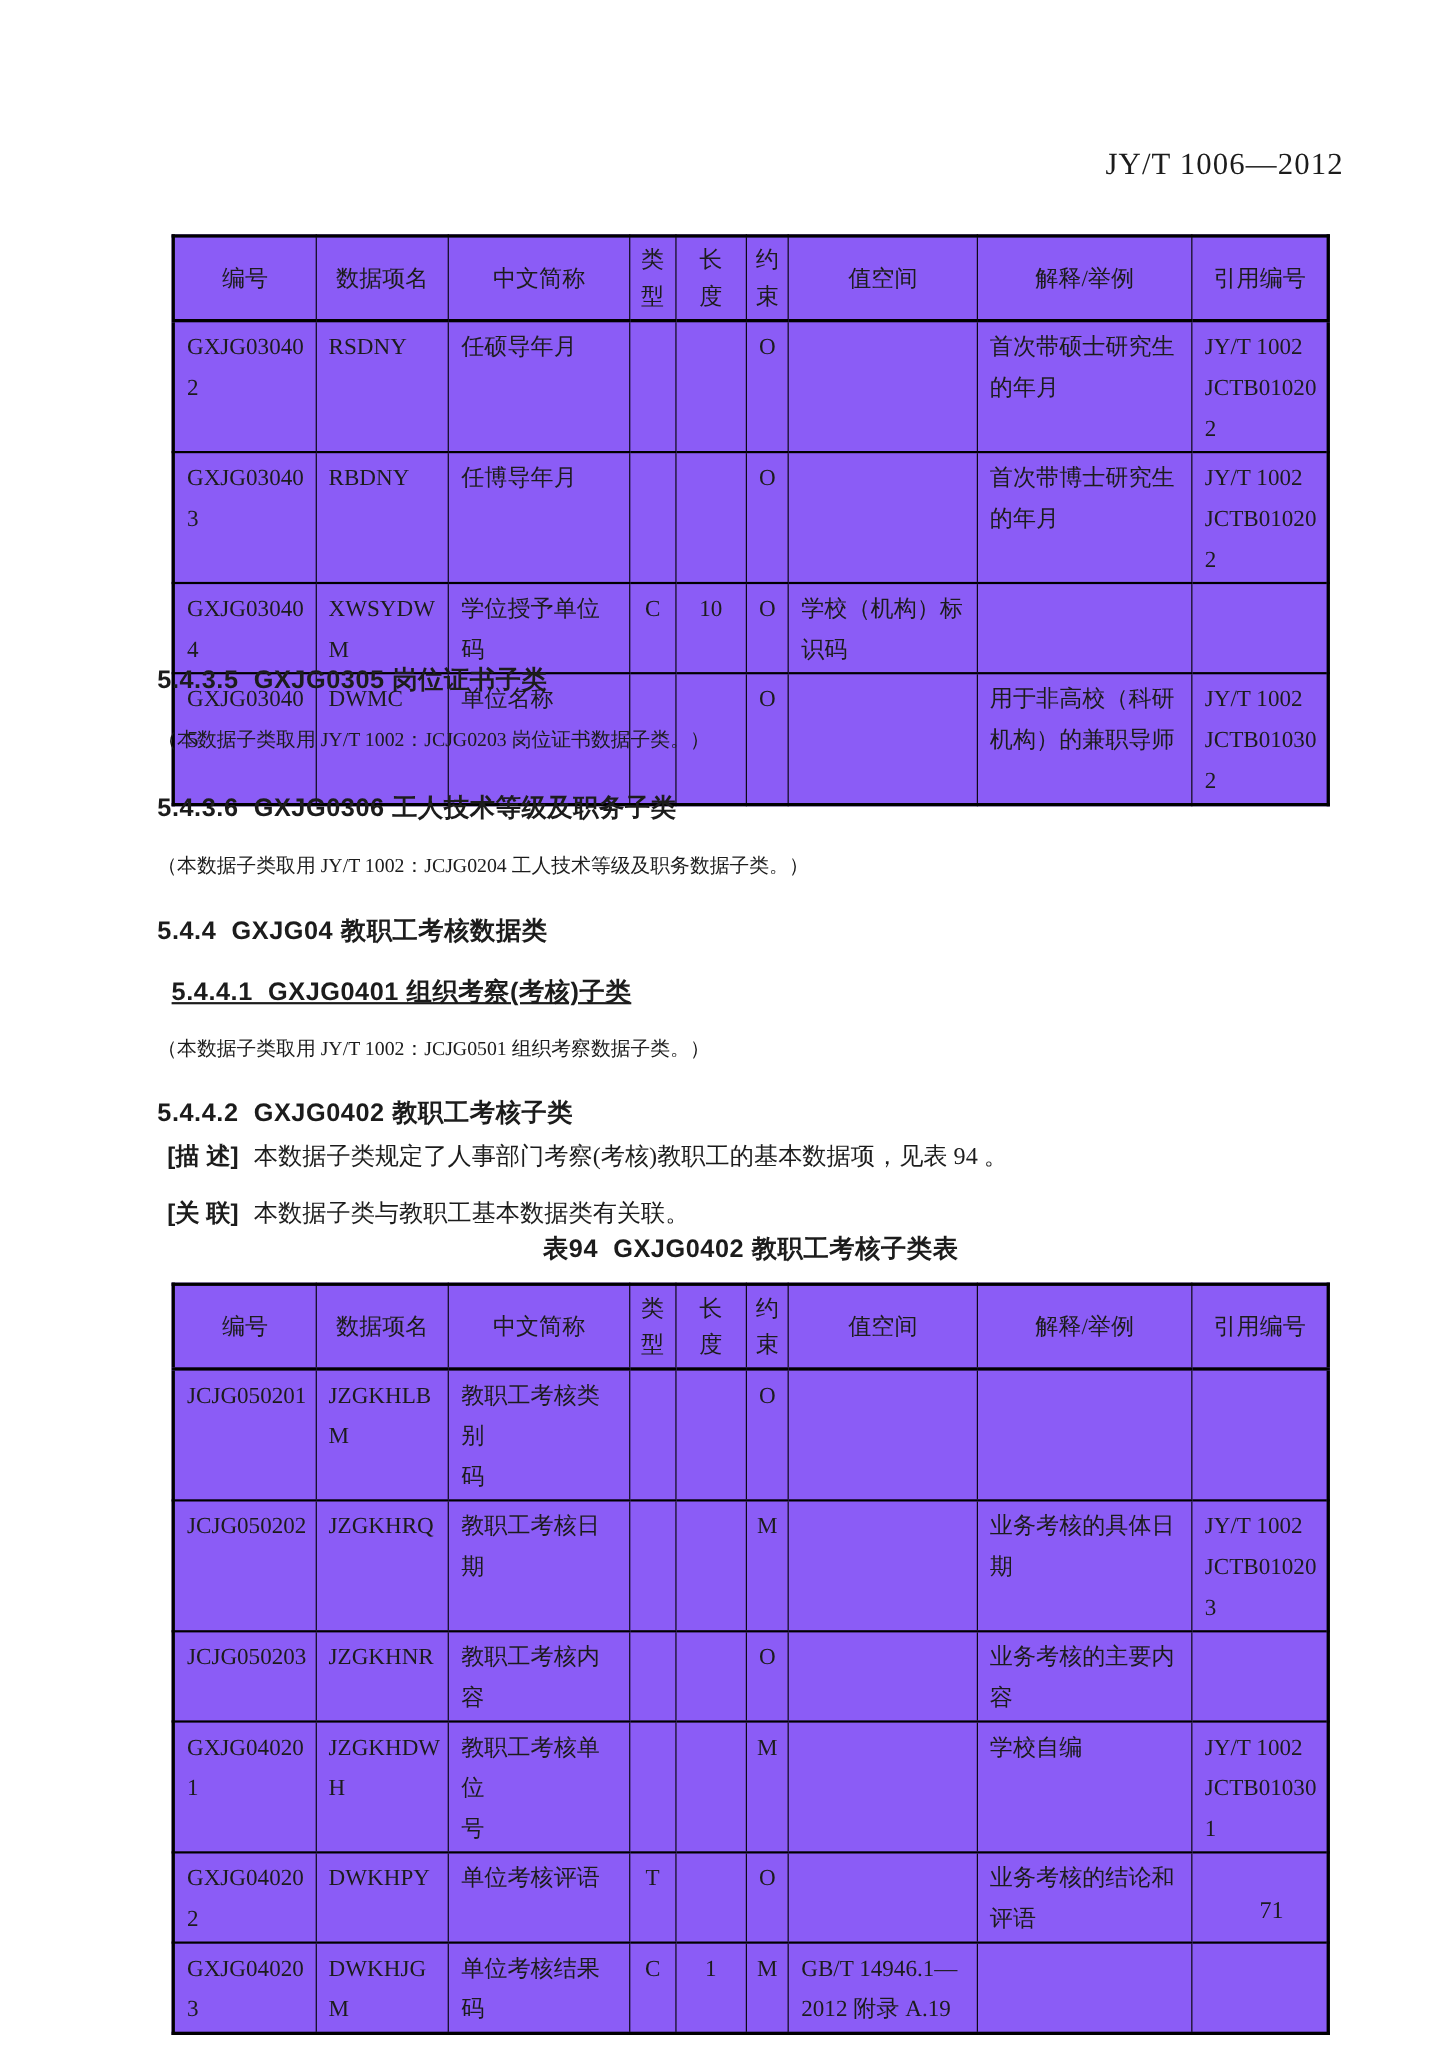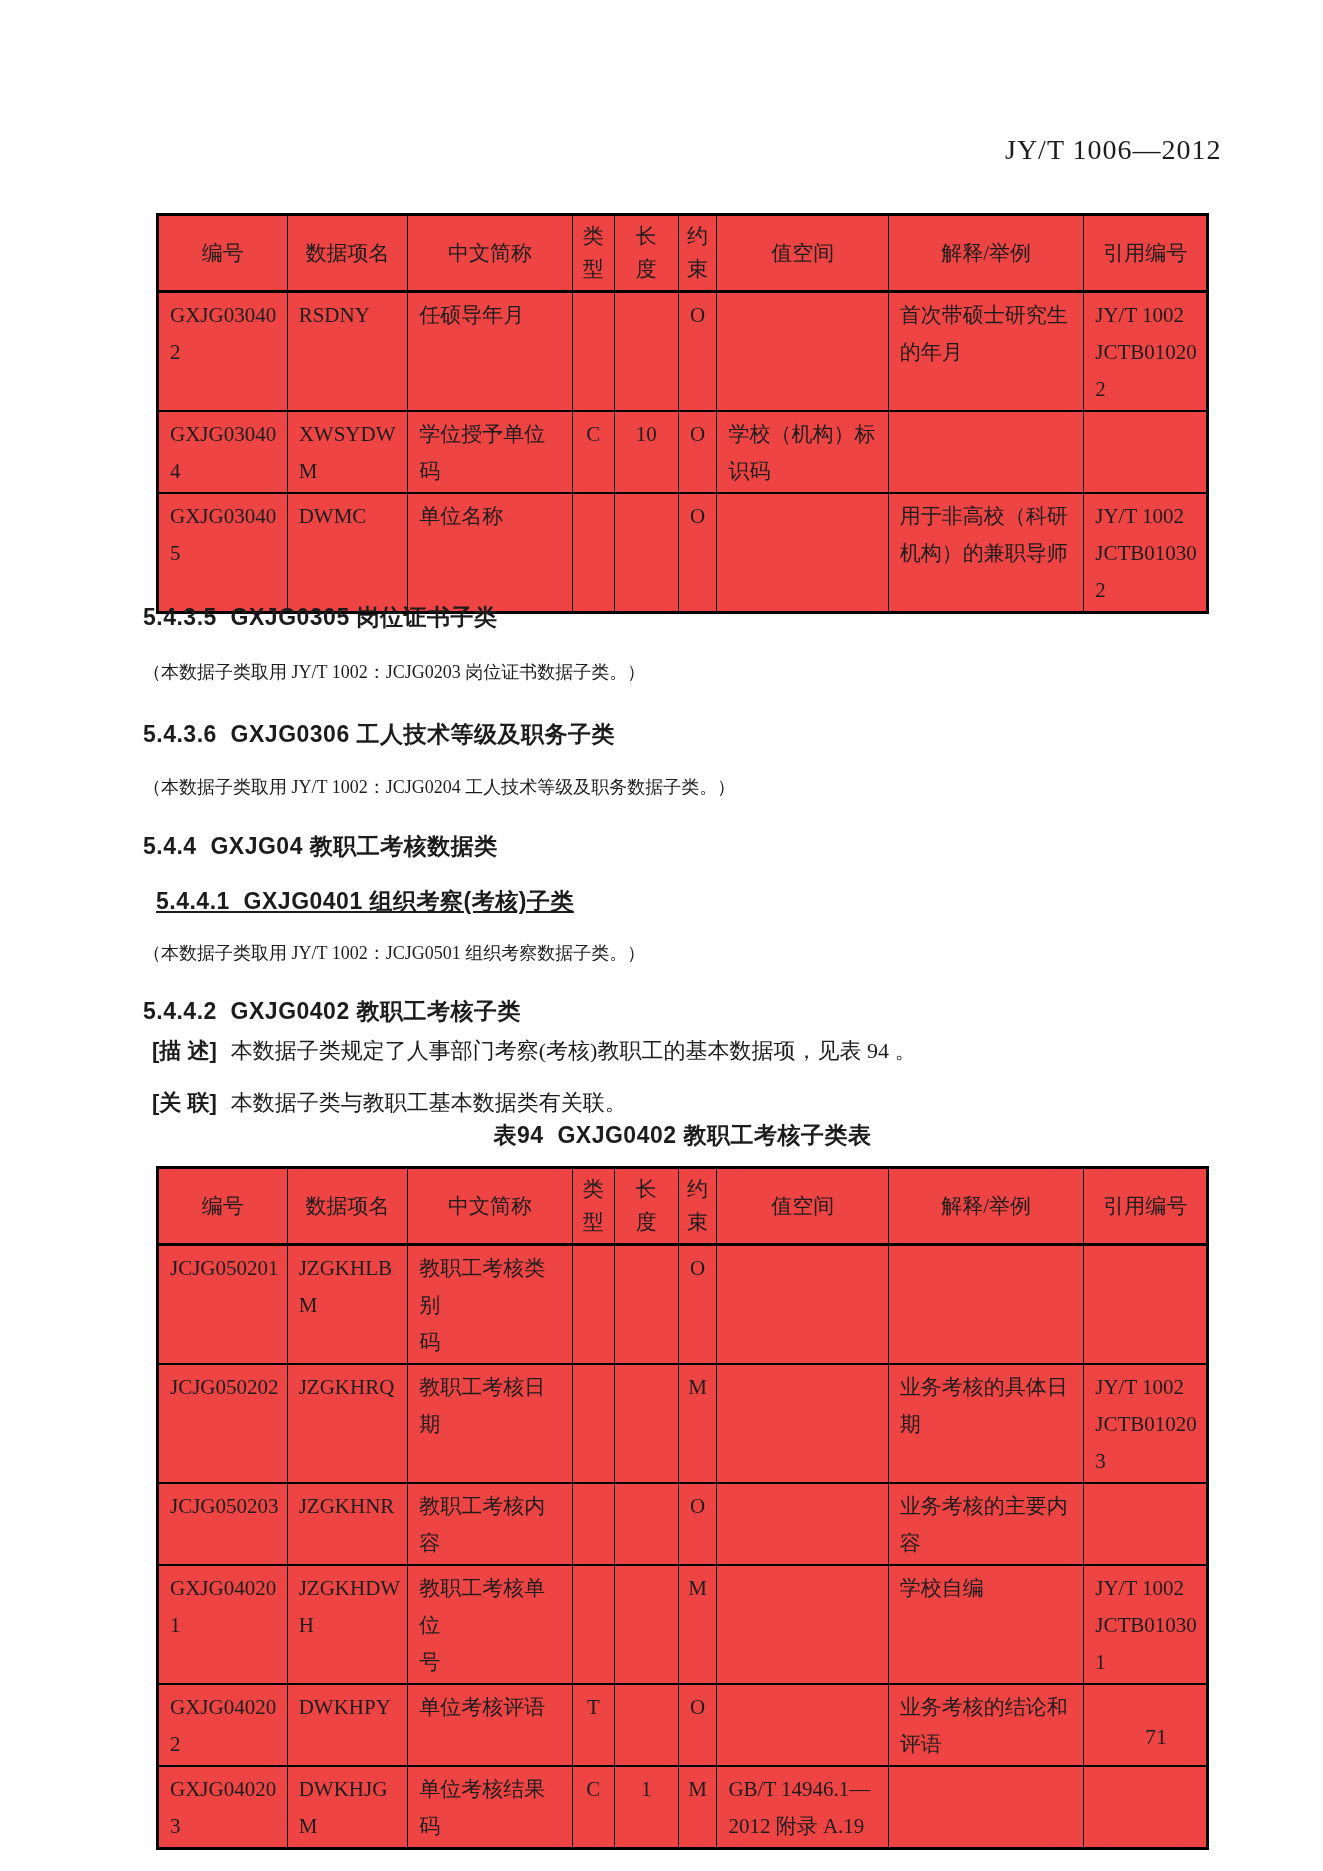--- a/index.html
+++ b/index.html
@@ -4,21 +4,21 @@
 <style>
   html,body{margin:0;padding:0;}
   body{
     width:1323px;height:1871px;background:#ffffff;position:relative;
     font-family:"Liberation Serif",serif;color:#1c1c1c;
   }
   .abs{position:absolute;}
   #docnum{left:1005px;top:134px;font-size:28px;letter-spacing:1px;}
   .dtable{
     border-collapse:collapse;table-layout:fixed;width:1053px;
-    border:3px solid #000;background:#ef4444;
+    border:3px solid #000;background:#8b5cf6;
   }
   .dtable th,.dtable td{
     border:1px solid #000;border-top-width:2px;border-bottom-width:2px;
     vertical-align:top;white-space:pre-line;overflow:hidden;
     word-break:break-all;
   }
   .dtable thead th{
     border-bottom-width:3px;text-align:center;vertical-align:middle;
     font-weight:normal;font-size:21px;line-height:33px;padding:4px 2px;
   }
@@ -85,20 +85,33 @@
         <td class="col3"></td>
         <td class="col4"></td>
         <td class="col5">O</td>
         <td class="col6"></td>
         <td class="col7">首次带硕士研究生
 的年月</td>
         <td class="col8">JY/T 1002
 JCTB010202</td>
       </tr>
       <tr>
+        <td class="col0">GXJG030403</td>
+        <td class="col1">RBDNY</td>
+        <td class="col2">任博导年月</td>
+        <td class="col3"></td>
+        <td class="col4"></td>
+        <td class="col5">O</td>
+        <td class="col6"></td>
+        <td class="col7">首次带博士研究生
+的年月</td>
+        <td class="col8">JY/T 1002
+JCTB010202</td>
+      </tr>
+      <tr>
         <td class="col0">GXJG030404</td>
         <td class="col1">XWSYDWM</td>
         <td class="col2">学位授予单位
 码</td>
         <td class="col3">C</td>
         <td class="col4">10</td>
         <td class="col5">O</td>
         <td class="col6">学校（机构）标
 识码</td>
         <td class="col7"></td>

